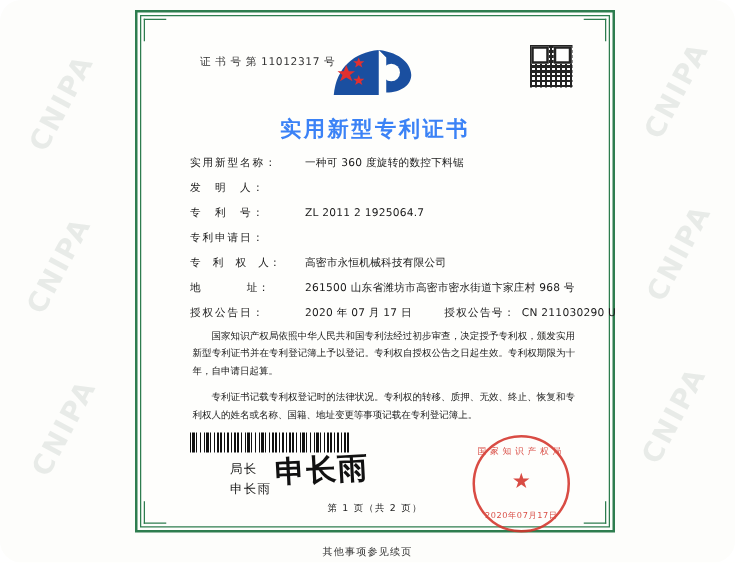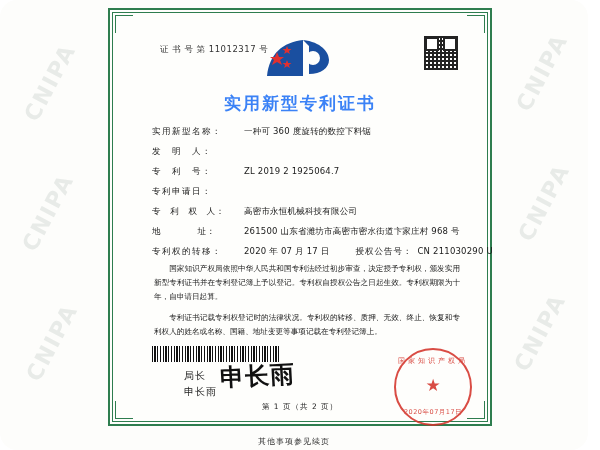--- a/index.html
+++ b/index.html
@@ -201,21 +201,21 @@
     font-size: 24px;
     color: #111;
     font-weight: bold;
     transform: rotate(-3deg);
     letter-spacing: 1px;
   }
 
   
   .seal {
     position: absolute;
-    right: 20px;
+    right: 36px;
     top: 340px;
     width: 74px;
     height: 74px;
     border-radius: 50%;
     border: 2.5px solid #d4342b;
     color: #d4342b;
     opacity: 0.88;
     margin-left: 20px;
   }
   .seal-star {
@@ -303,35 +303,35 @@
     <div class="fields">
       <div class="field-row">
         <div class="field-label">实用新型名称：</div>
         <div class="field-value">一种可 360 度旋转的数控下料锯</div>
       </div>
       <div class="field-row">
         <div class="field-label">发　明　人：</div>
       </div>
       <div class="field-row">
         <div class="field-label">专　利　号：</div>
-        <div class="field-value">ZL 2019 2 1925064.7</div>
+        <div class="field-value">ZL 2011 2 1925064.7</div>
       </div>
       <div class="field-row">
         <div class="field-label">专利申请日：</div>
       </div>
       <div class="field-row">
         <div class="field-label wide">专　利　权　人：</div>
         <div class="field-value">高密市永恒机械科技有限公司</div>
       </div>
       <div class="field-row">
         <div class="field-label wide">地　　　　址：</div>
         <div class="field-value">261500 山东省潍坊市高密市密水街道卞家庄村 968 号</div>
       </div>
       <div class="field-row dual">
-        <div class="field-label">专利权的转移：</div>
+        <div class="field-label">授权公告日：</div>
         <div class="field-value">2020 年 07 月 17 日</div>
         <div class="field-label2">授权公告号：</div>
         <div class="field-value">CN 211030290 U</div>
       </div>
     </div>
 
     <div class="body-text">
       <p>国家知识产权局依照中华人民共和国专利法经过初步审查，决定授予专利权，颁发实用新型专利证书并在专利登记簿上予以登记。专利权自授权公告之日起生效。专利权期限为十年，自申请日起算。</p>
       <p>专利证书记载专利权登记时的法律状况。专利权的转移、质押、无效、终止、恢复和专利权人的姓名或名称、国籍、地址变更等事项记载在专利登记簿上。</p>
     </div>

